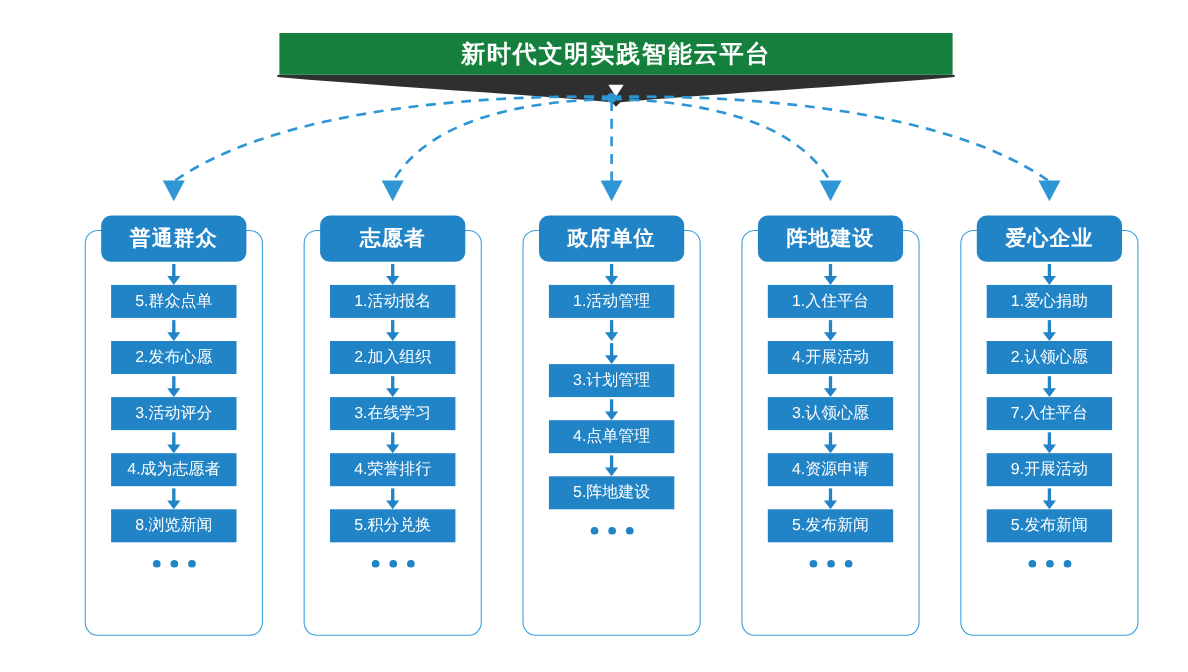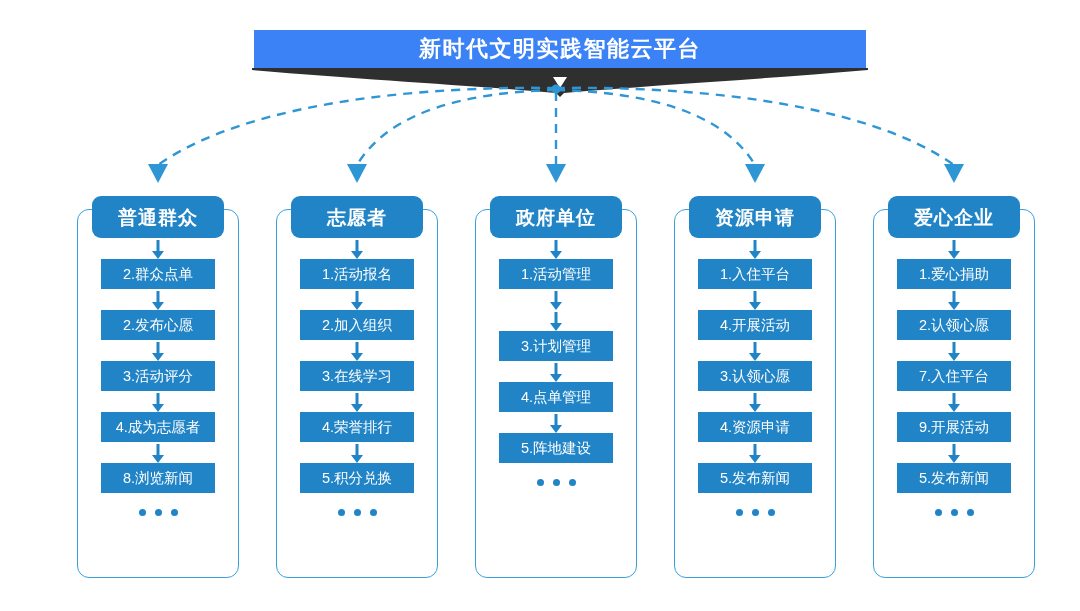--- a/index.html
+++ b/index.html
@@ -29,21 +29,21 @@
     left: 254px;
     top: 30px;
     width: 612px;
     height: 38px;
   }
   .title-bar {
     position: absolute;
     left: 0; top: 0;
     width: 100%;
     height: 100%;
-    background: #3b82f6;
+    background: #15803d;
     display: flex;
     align-items: center;
     justify-content: center;
     box-sizing: border-box;
   }
   .title-text {
     font-size: 22px;
     font-weight: bold;
     letter-spacing: 1.5px;
     color: #ffffff;
@@ -227,21 +227,21 @@
   <div class="columns">
 
     <div class="column" style="left:77px;">
       <div class="col-frame"></div>
       <div class="col-header">
         <span class="col-header-text">普通群众</span>
       </div>
       <div class="col-items">
         <div class="arrow"></div>
         <div class="item-box">
-            <span class="item-text">2.群众点单</span>
+            <span class="item-text">5.群众点单</span>
           </div>
         <div class="arrow"></div>
         <div class="item-box">
             <span class="item-text">2.发布心愿</span>
           </div>
         <div class="arrow"></div>
         <div class="item-box">
             <span class="item-text">3.活动评分</span>
           </div>
         <div class="arrow"></div>
@@ -321,21 +321,21 @@
             <i></i>
             <i></i>
             <i></i>
           </div>
       </div>
     </div>
 
     <div class="column" style="left:674px;">
       <div class="col-frame"></div>
       <div class="col-header">
-        <span class="col-header-text">资源申请</span>
+        <span class="col-header-text">阵地建设</span>
       </div>
       <div class="col-items">
         <div class="arrow"></div>
         <div class="item-box">
             <span class="item-text">1.入住平台</span>
           </div>
         <div class="arrow"></div>
         <div class="item-box">
             <span class="item-text">4.开展活动</span>
           </div>

